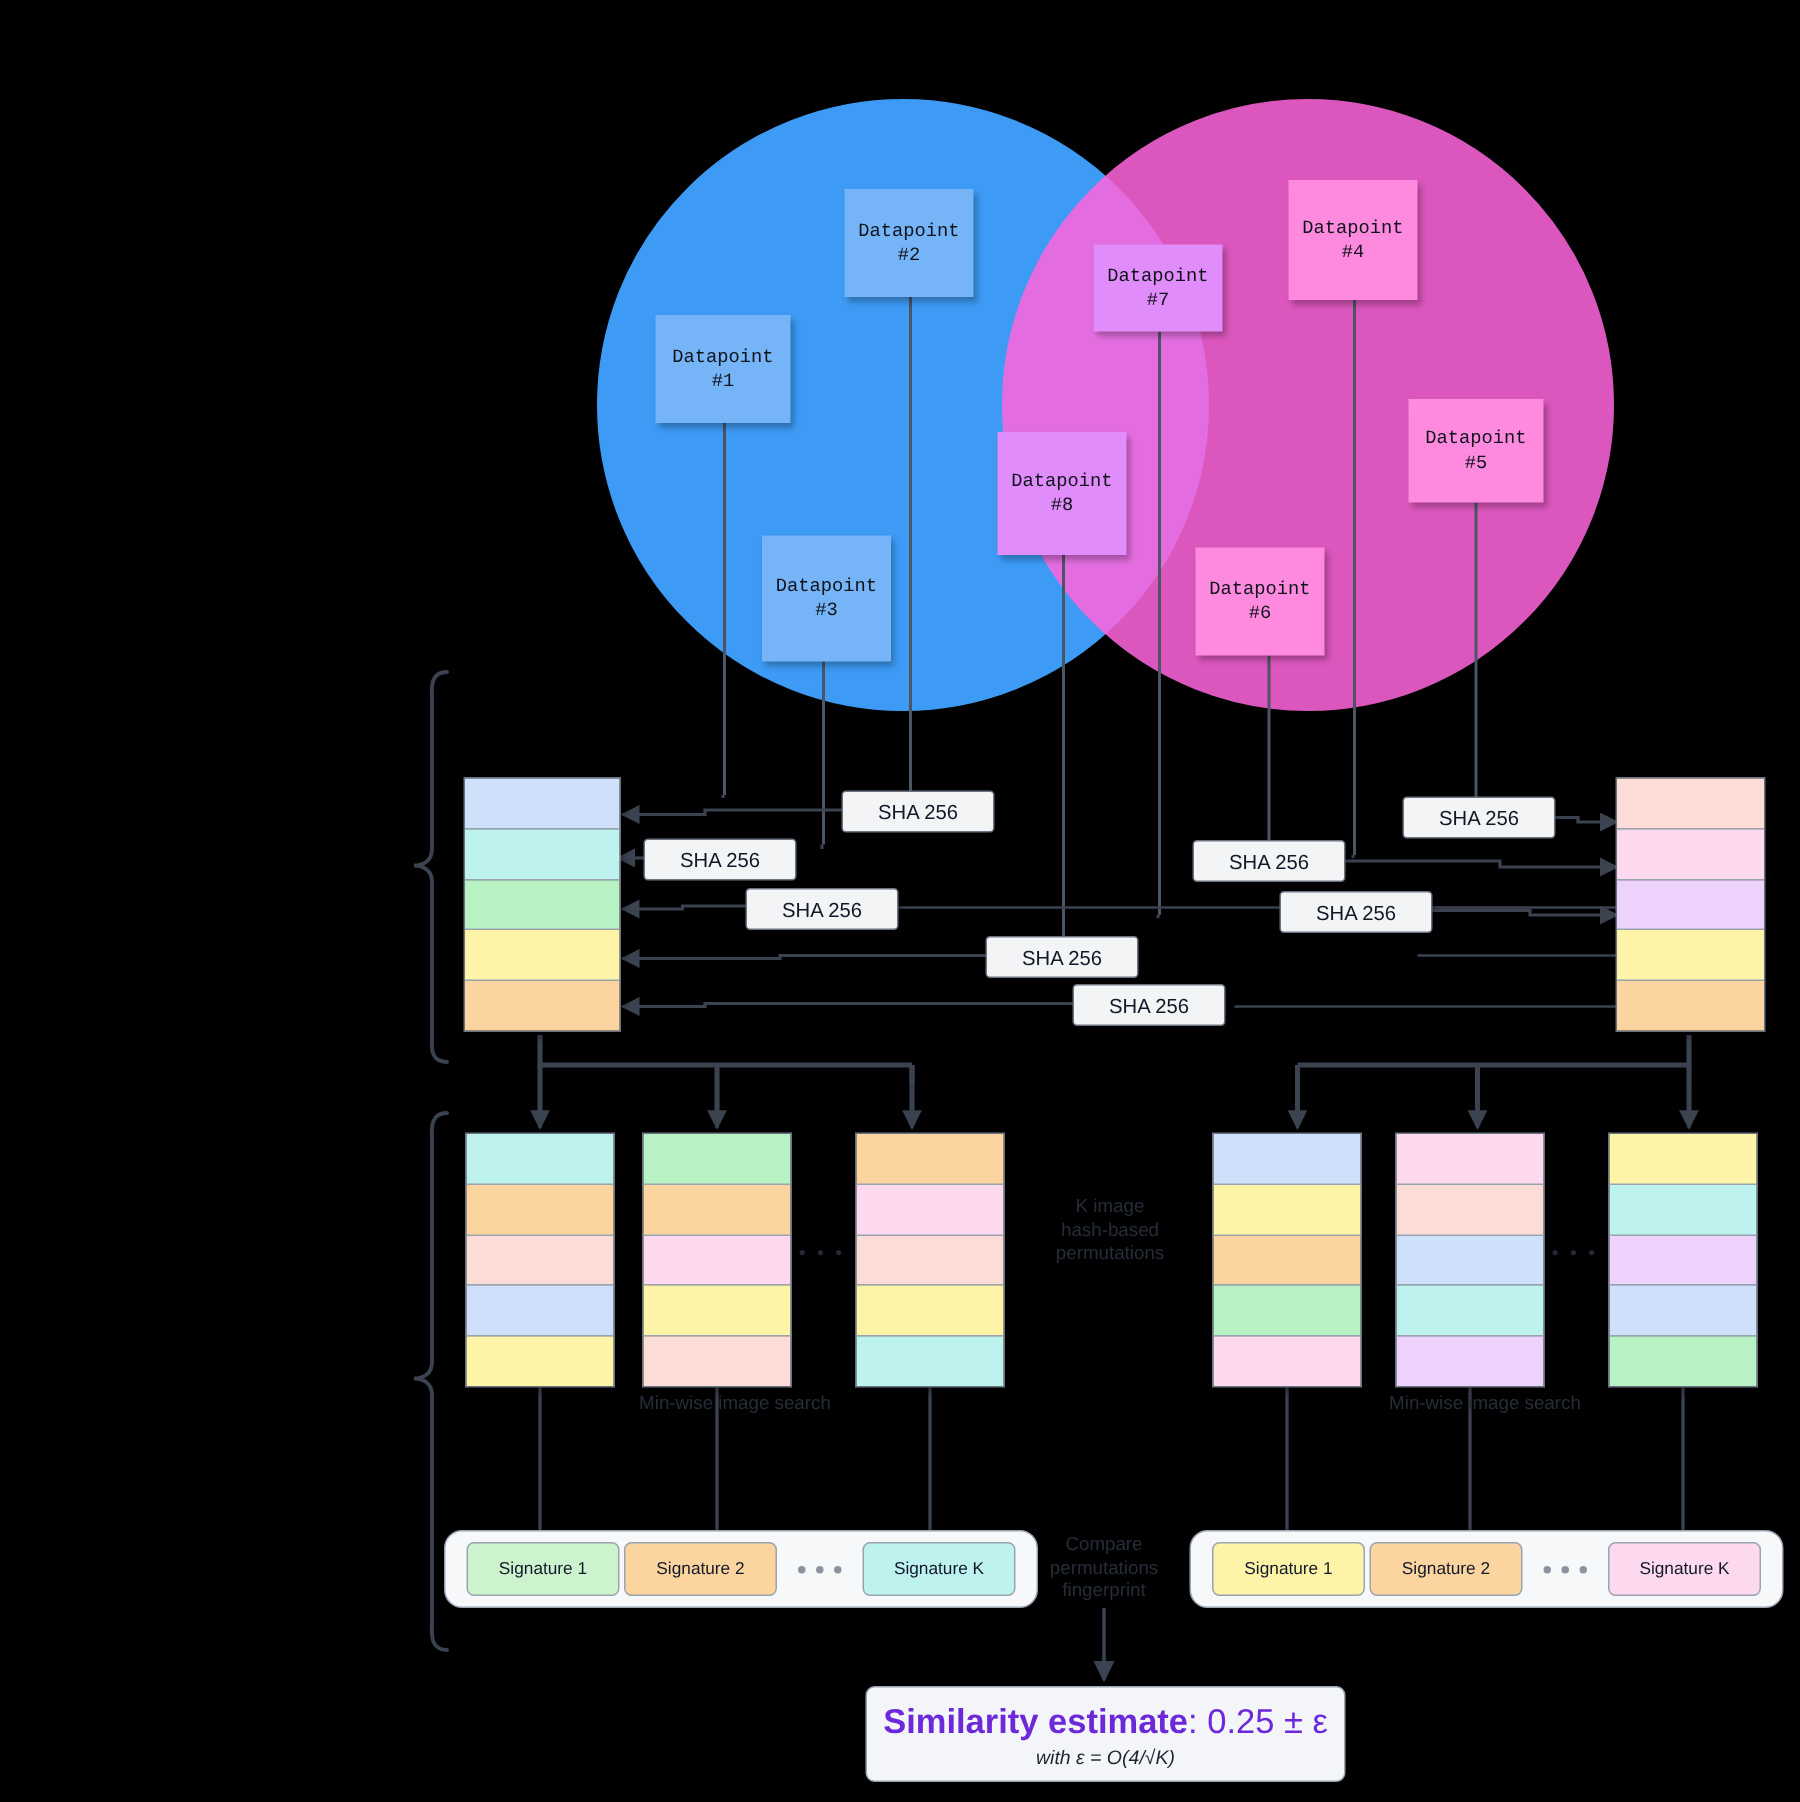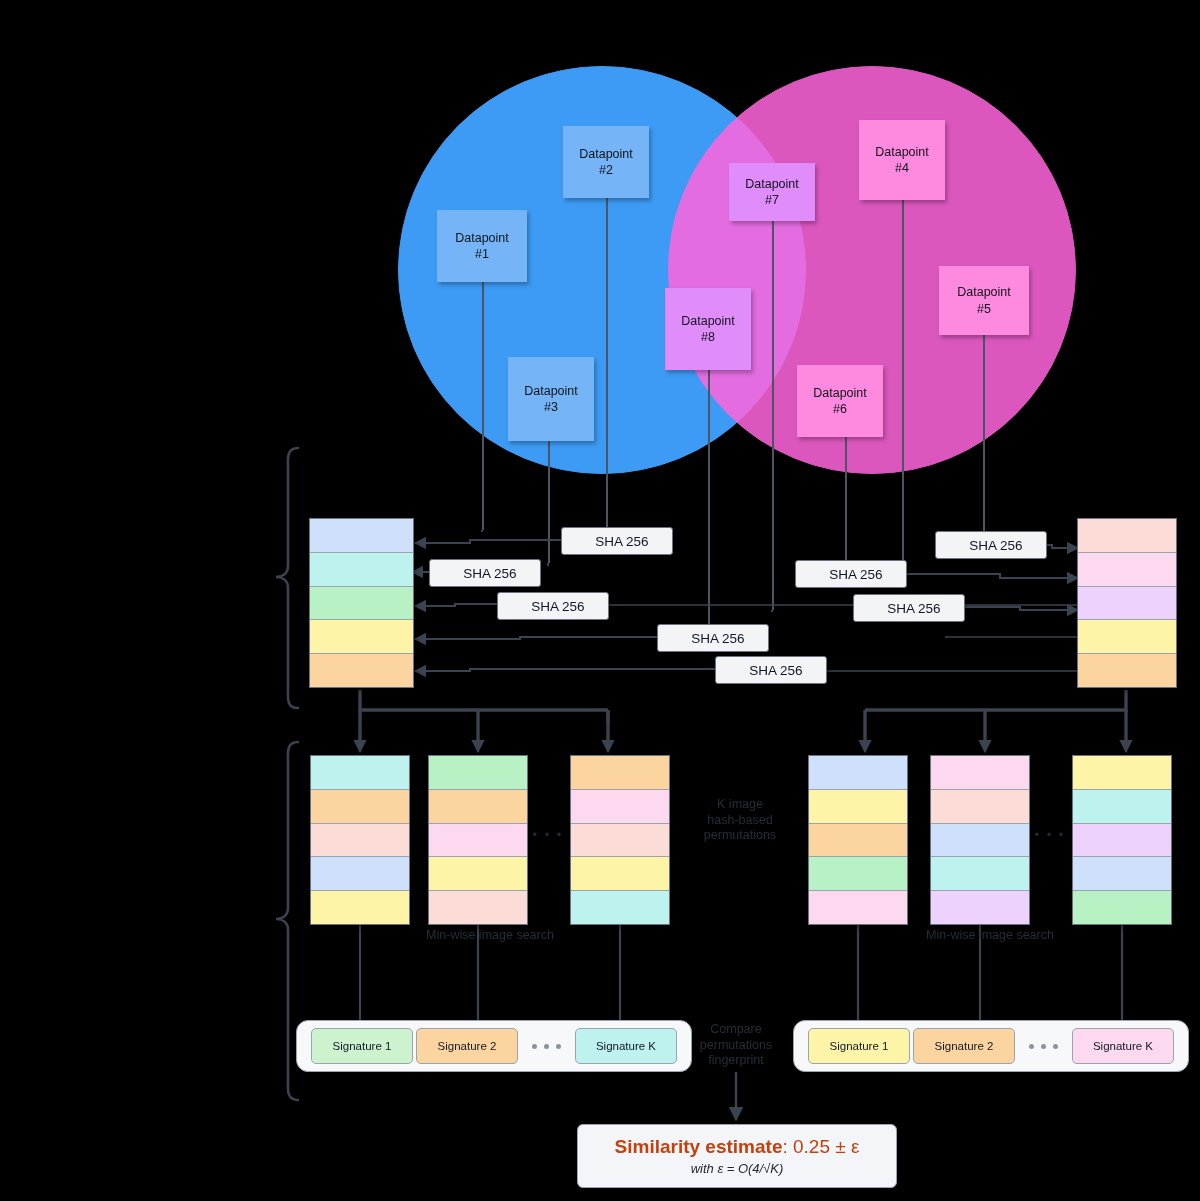--- a/index.html
+++ b/index.html
@@ -10,31 +10,31 @@
 
   .venn{position:absolute;border-radius:50%;}
   .venn.left{left:398px;top:66px;width:406px;height:406px;
     background:#3d9bf5;border:1.5px solid #3d9bf5;}
   .venn.right{left:668px;top:66px;width:406px;height:406px;
     background:#fb5fe0;background:#ff66dd;border:1.5px solid #ff66dd;
     opacity:.86;}
 
   .note{position:absolute;display:flex;align-items:center;justify-content:center;
     text-align:center;font-size:12.5px;line-height:1.3;color:#10131a;
-    box-shadow:2px 3px 4px rgba(0,0,0,.28);}
+    box-shadow:2px 3px 4px rgba(0,0,0,.28);font-family:Liberation Mono, monospace;}
   .note.blue{background:#74b4f7;}
   .note.pink{background:#fe8ae0;}
   .note.violet{background:#e08cfa;}
 
   .stem{position:absolute;background:#4b5563;width:1.6px;}
 
   .sha{position:absolute;background:#f3f4f6;border:1px solid #6b7280;
     border-radius:3px;font-size:13.5px;display:flex;align-items:center;
     justify-content:center;box-shadow:1px 2px 3px rgba(0,0,0,.35);
-    color:#111827;height:26px;padding-left:10px;}
+    color:#111827;height:26px;}
 
   .col{position:absolute;border:1.2px solid #6b7280;
     box-shadow:2px 3px 5px rgba(0,0,0,.35);box-sizing:border-box;
     display:flex;flex-direction:column;}
   .col .cell{flex:1;border-bottom:1px solid #9aa3b0;}
   .col .cell:last-child{border-bottom:none;}
 
   .lbl{position:absolute;text-align:center;font-size:12.5px;line-height:1.25;
     color:#232935;}
   .lbl.dim{color:#262c38;}
@@ -45,21 +45,21 @@
   .sig{height:34px;border:1px solid #9aa3b0;border-radius:5px;
     display:flex;align-items:center;justify-content:center;font-size:11.5px;
     color:#111827;}
   .dots{display:flex;gap:7px;align-items:center;}
   .dots i{width:5px;height:5px;border-radius:50%;background:#8b93a1;display:block;}
 
   .result{position:absolute;left:577px;top:1124px;width:318px;height:62px;
     background:#f4f5f8;border:1px solid #9aa3b0;border-radius:6px;
     box-shadow:2px 3px 5px rgba(0,0,0,.35);
     display:flex;flex-direction:column;align-items:center;justify-content:center;}
-  .result .l1{font-size:19px;color:#c2410c;}
+  .result .l1{font-size:23px;color:#6d28d9;}
   .result .l1 b{font-weight:bold;}
   .result .l2{font-size:13px;font-style:italic;color:#1f2430;margin-top:3px;}
 
   svg.edges{position:absolute;left:0;top:0;width:1200px;height:1201px;
     pointer-events:none;}
 </style>
 </head>
 <body>
 
 <div id="stage">

